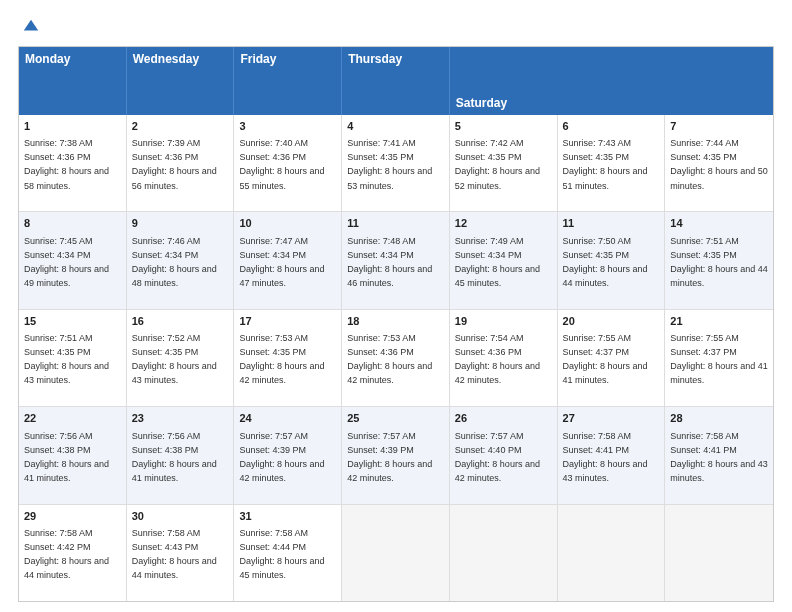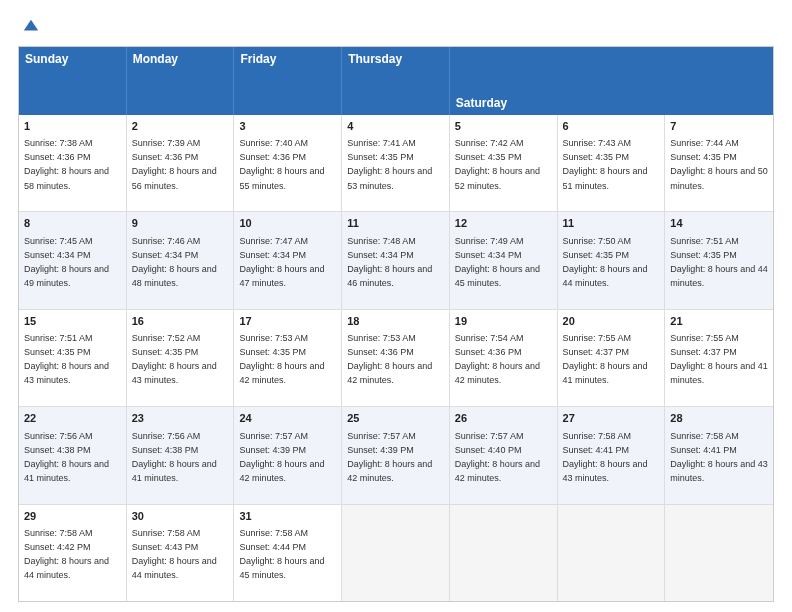--- a/index.html
+++ b/index.html
@@ -129,22 +129,22 @@
       </div>
       <span class="logo-blue"></span>
     </div>
     <div class="title-block">
       <div class="month-title"></div>
       <div class="subtitle"></div>
     </div>
   </div>
   <div class="calendar">
     <div class="cal-header-row">
-    <div class="cal-header-cell">Sunday</div>
         <div class="cal-header-cell">Monday</div>
+        <div class="cal-header-cell">Wednesday</div>
         <div class="cal-header-cell">Friday</div>
         <div class="cal-header-cell">Thursday</div>
         <div class="cal-header-cell">Saturday</div>
       </div>
     <div class="cal-body">
     <div class="cal-week">
           <div class="cal-cell"><span class="day-num">1</span><span class="info">Sunrise: 7:38 AM<br>Sunset: 4:36 PM<br>Daylight: 8 hours and 58 minutes.</span></div>
           <div class="cal-cell"><span class="day-num">2</span><span class="info">Sunrise: 7:39 AM<br>Sunset: 4:36 PM<br>Daylight: 8 hours and 56 minutes.</span></div>
           <div class="cal-cell"><span class="day-num">3</span><span class="info">Sunrise: 7:40 AM<br>Sunset: 4:36 PM<br>Daylight: 8 hours and 55 minutes.</span></div>
           <div class="cal-cell"><span class="day-num">4</span><span class="info">Sunrise: 7:41 AM<br>Sunset: 4:35 PM<br>Daylight: 8 hours and 53 minutes.</span></div>

